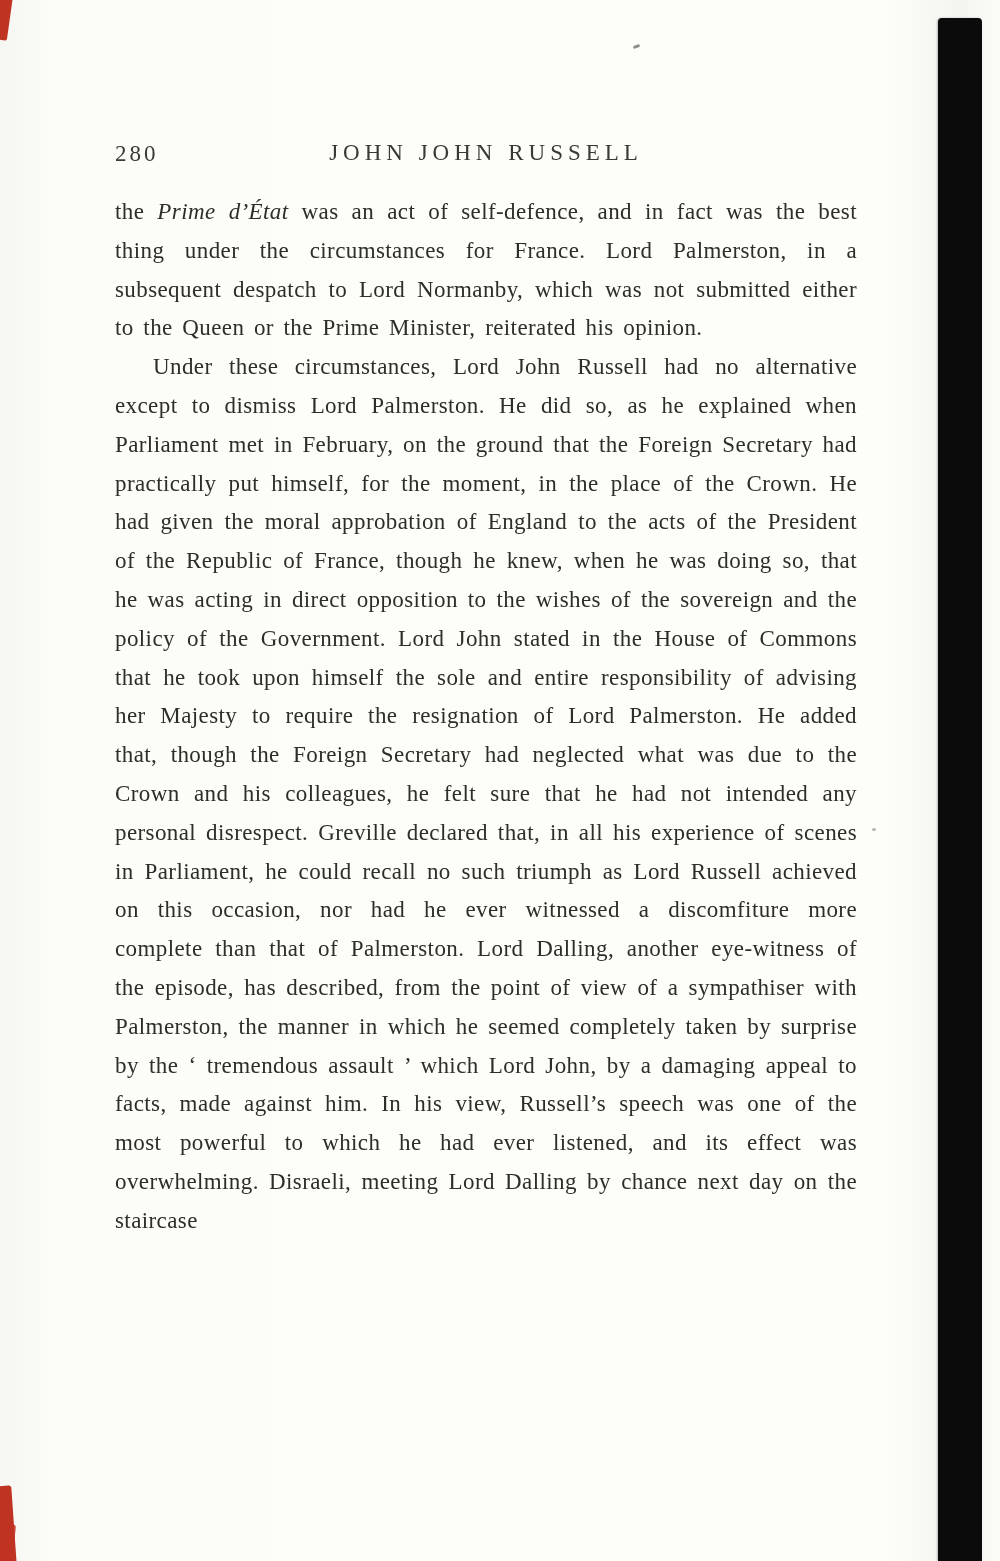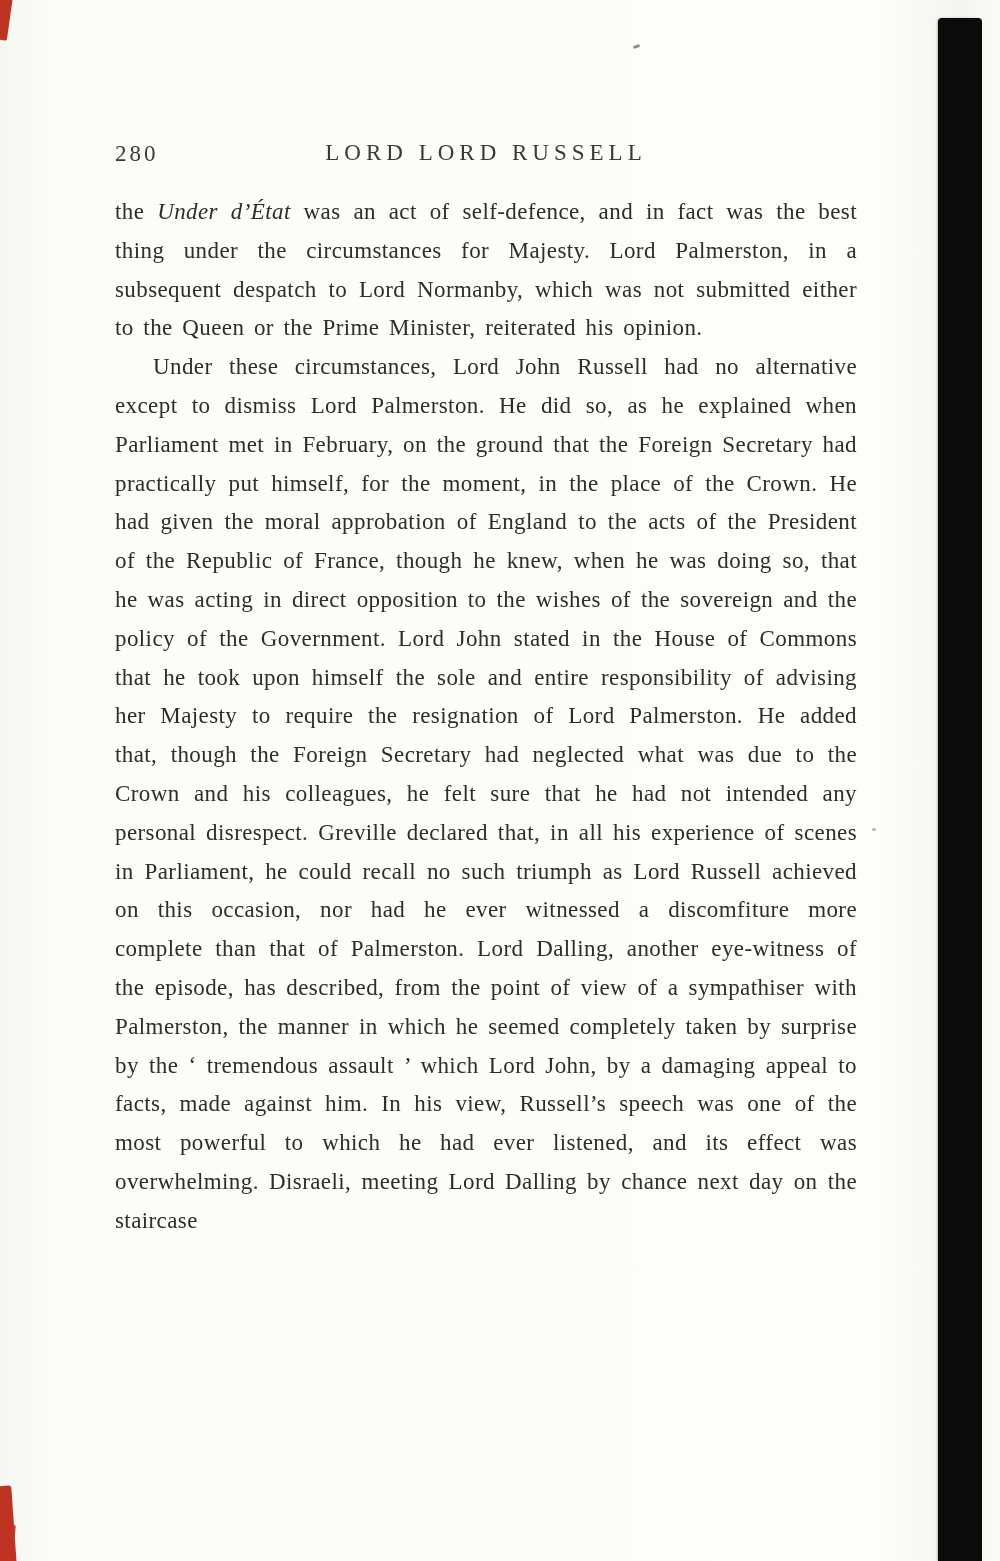--- a/index.html
+++ b/index.html
@@ -126,23 +126,23 @@
 <div class="page">
 
   <div class="red-mark red-top" style="background: rgb(191, 51, 34);"></div>
   <div class="red-mark red-bottom-a" style="background: rgb(191, 51, 34);"></div>
   <div class="red-mark red-bottom-b" style="background: rgb(191, 51, 34);"></div>
   <div class="speck"></div>
   <div class="speck2"></div>
 
   <div class="header">
     <span class="page-number">280</span>
-    <span class="running-head">LORD LORD RUSSELL</span>
+    <span class="running-head">JOHN JOHN RUSSELL</span>
   </div>
 
   <div class="body-text">
-      <p><span>the </span><i>Under d’État</i><span> was an act of self-defence, and in fact was the best thing under the circumstances for Majesty.  Lord Palmerston, in a subsequent despatch to Lord Normanby, which was not submitted either to the Queen or the Prime Minister, reiterated his opinion.</span></p>
+      <p><span>the </span><i>Prime d’État</i><span> was an act of self-defence, and in fact was the best thing under the circumstances for France.  Lord Palmerston, in a subsequent despatch to Lord Normanby, which was not submitted either to the Queen or the Prime Minister, reiterated his opinion.</span></p>
       <p class="indent"><span>Under these circumstances, Lord John Russell had no alternative except to dismiss Lord Palmerston.  He did so, as he explained when Parliament met in February, on the ground that the Foreign Secretary had practically put himself, for the moment, in the place of the Crown.  He had given the moral approbation of England to the acts of the President of the Republic of France, though he knew, when he was doing so, that he was acting in direct opposition to the wishes of the sovereign and the policy of the Government.  Lord John stated in the House of Commons that he took upon himself the sole and entire responsibility of advising her Majesty to require the resignation of Lord Palmerston.  He added that, though the Foreign Secretary had neglected what was due to the Crown and his colleagues, he felt sure that he had not intended any personal disrespect.  Greville declared that, in all his experience of scenes in Parliament, he could recall no such triumph as Lord Russell achieved on this occasion, nor had he ever witnessed a discomfiture more complete than that of Palmerston.  Lord Dalling, another eye-witness of the episode, has described, from the point of view of a sympathiser with Palmerston, the manner in which he seemed completely taken by surprise by the ‘ tremendous assault ’ which Lord John, by a damaging appeal to facts, made against him.  In his view, Russell’s speech was one of the most powerful to which he had ever listened, and its effect was overwhelming.  Disraeli, meeting Lord Dalling by chance next day on the staircase</span></p>
     </div>
 
   <div class="edge-bar" style="background: rgb(11, 11, 11);"></div>
 
 </div>
 
 </body></html>

